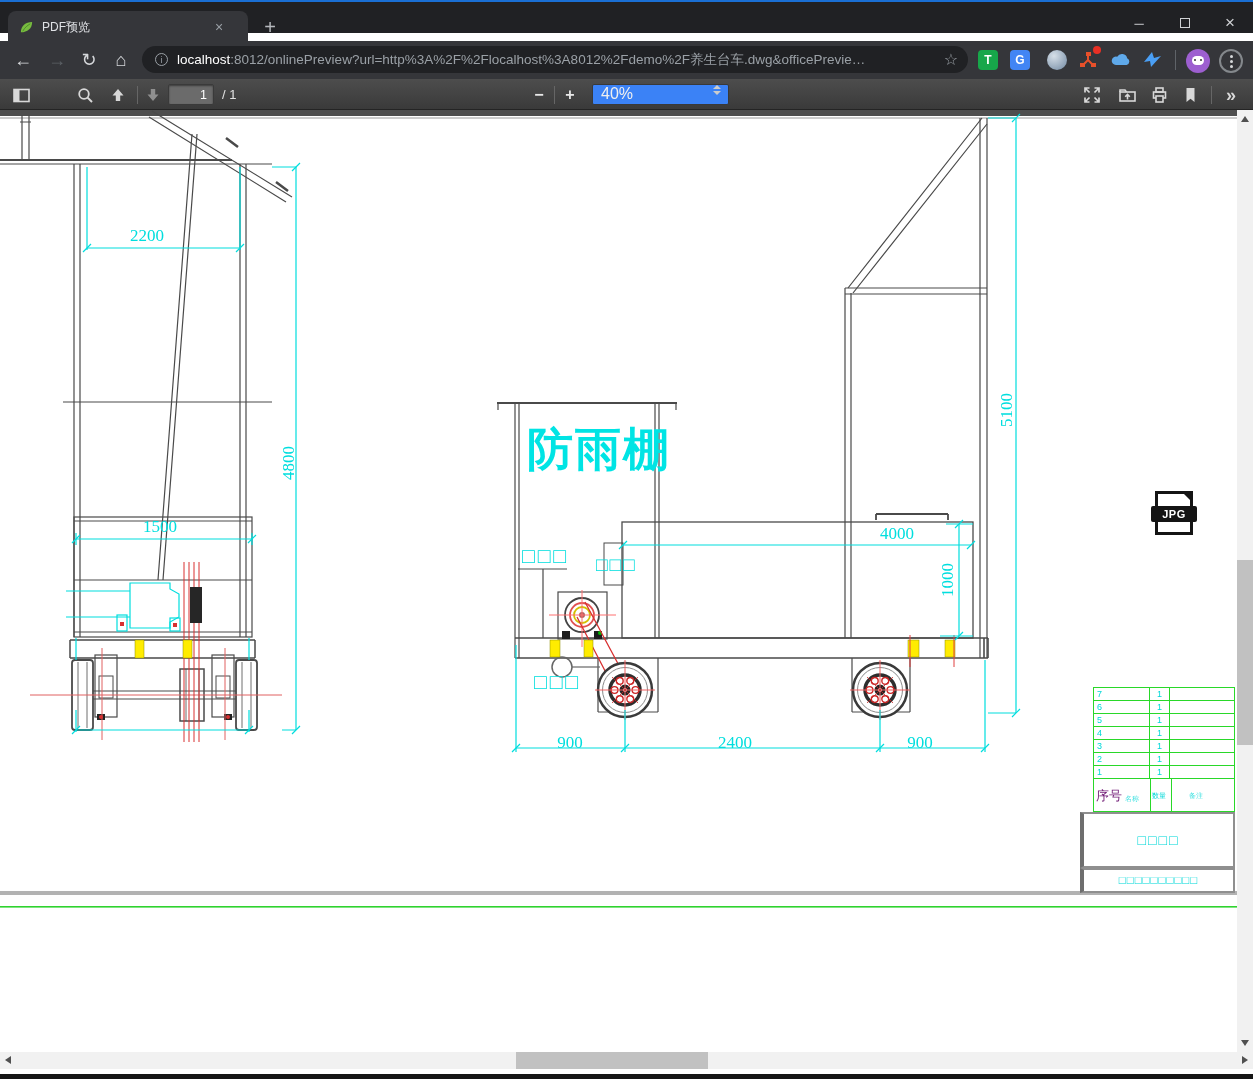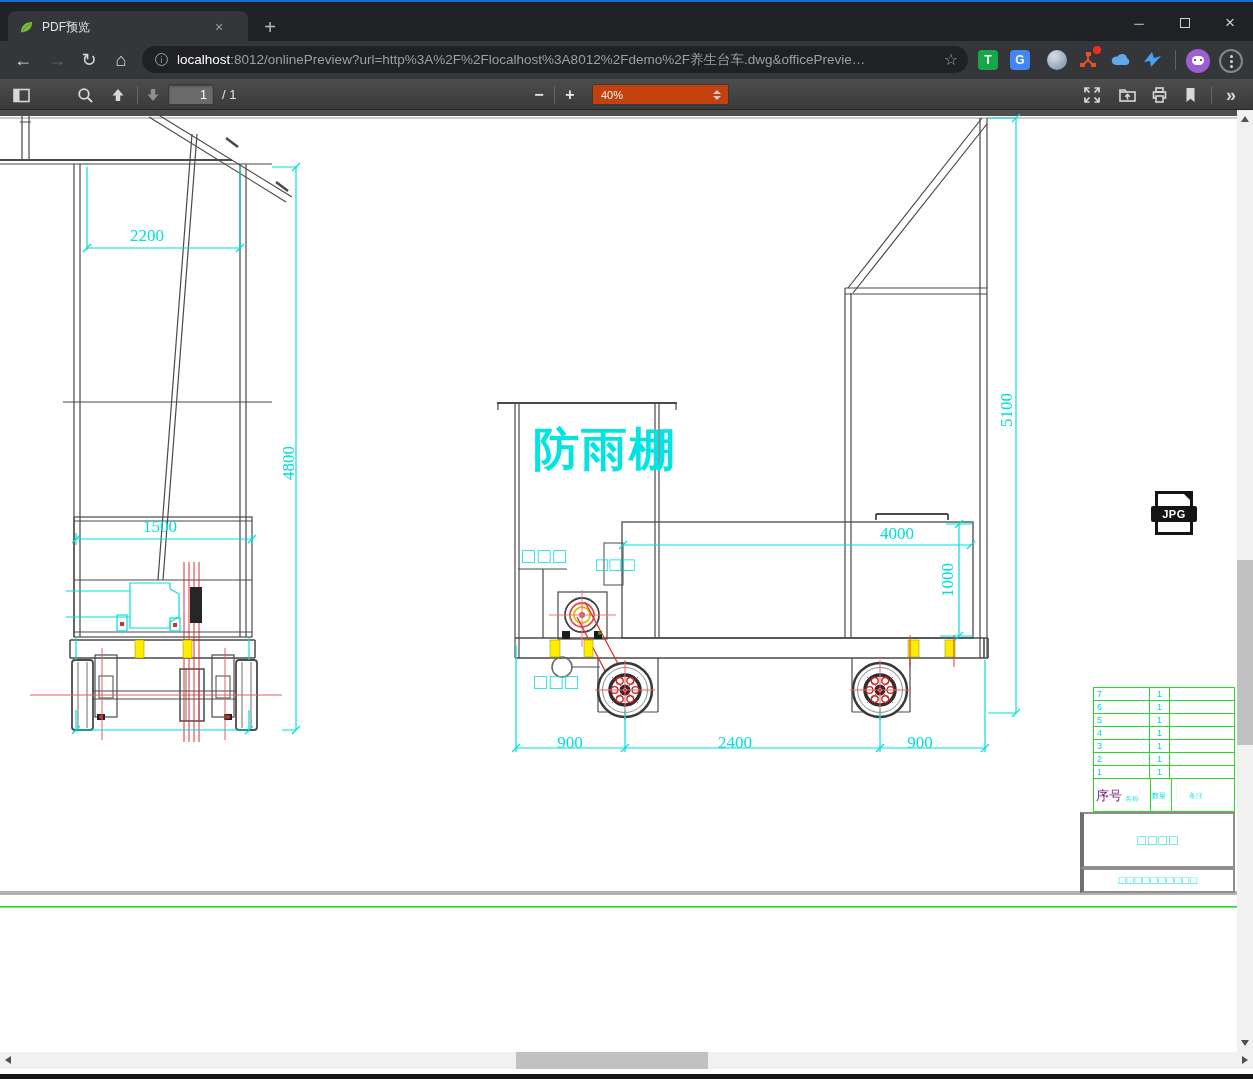--- a/index.html
+++ b/index.html
@@ -2,21 +2,21 @@
 <html><head>
 <meta charset="utf-8">
 <style>
   *{box-sizing:border-box;margin:0;padding:0}
   body{margin:0;background:#000;font-family:"Liberation Sans",sans-serif;-webkit-font-smoothing:antialiased}
   .window{position:relative;width:1253px;height:1079px;overflow:hidden;background:#fff}
   .abs{position:absolute}
   .flexc{display:flex;align-items:center;justify-content:center}
   
   .accentline{left:0;top:0;width:1253px;height:2px;background:#1a6fd4}
-  .tabstrip{left:0;top:2px;width:1253px;height:39px;background:#202124}
+  .tabstrip{left:0;top:2px;width:1253px;height:31px;background:#202124}
   .tab{left:8px;top:9px;width:240px;height:32px;background:#35363a;border-radius:8px 8px 0 0;display:flex;align-items:center}
   .tabtitle{color:#dfe1e5;font-size:12px;margin-left:8px;white-space:nowrap;overflow:hidden;width:168px}
   .tabclose{color:#9aa0a6;font-size:14px;width:18px;height:18px}
   .newtab{left:256px;top:12px;width:28px;height:26px;color:#b6b9bd;font-size:20px}
   .capbtn{top:2px;width:46px;height:38px;color:#cfd1d4}
   .toolbar{left:0;top:41px;width:1253px;height:38px;background:#35363a;display:flex;align-items:center}
   .navbtn{width:30px;height:30px;font-size:18px;color:#d5d7da;border-radius:50%}
   .navbtn.disabled{color:#5d6267}
   .urlbar{position:absolute;left:142px;top:46px;width:826px;height:27px;background:#202124;border-radius:14px;display:flex;align-items:center;overflow:hidden}
   .infoicon{width:13px;height:13px;border:1.4px solid #9aa0a6;border-radius:50%;color:#9aa0a6;font-size:9px;margin:0 9px 0 13px;flex:none}
@@ -24,31 +24,31 @@
   .urlhost{color:#ffffff}.urlrest{color:#9aa0a6}
   .star{color:#9aa0a6;font-size:16px;margin:0 10px;flex:none}
   .ext{position:absolute;top:50px}
   .avatar{border-radius:50%;background:#9d5fd0}
   
   .pdfbar{left:0;top:79px;width:1253px;height:31px;background:linear-gradient(#4d4d4d,#3a3a3a);border-bottom:1px solid #242424}
   .pdfbtn{position:absolute;top:84px;width:26px;height:22px}
   .vsep{position:absolute;top:86px;width:1px;height:18px;background:#666}
   .pageinput{position:absolute;left:168px;top:84px;width:46px;height:21px;background:#6b6b6b;border:1px solid #3a3a3a;border-radius:2px;color:#fff;font-size:12.5px;text-align:right;padding:3px 6px 0 0;box-shadow:inset 0 1px 2px rgba(0,0,0,.45)}
   .pagetotal{position:absolute;left:222px;top:87px;color:#e2e2e2;font-size:13px}
-  .zoomsel{position:absolute;left:592px;top:84px;width:137px;height:21px;background:#c2410c;border:1px solid #393939;border-radius:2px;color:#efefef;font-size:11px;display:flex;align-items:center;padding-left:8px}
+  .zoomsel{position:absolute;left:592px;top:84px;width:137px;height:21px;background:#3b82f6;border:1px solid #393939;border-radius:2px;color:#efefef;font-size:16px;display:flex;padding-left:8px}
   .spin{margin-left:auto;margin-right:7px;display:flex;flex-direction:column;gap:2px}
   .spin b{width:0;height:0;border-left:4px solid transparent;border-right:4px solid transparent}
   .spin .u{border-bottom:4px solid #ccc}.spin .d{border-top:4px solid #ccc}
   .zoomtxt{color:#e8e8e8;font-size:16px;font-weight:bold}
   
   .viewer{left:0;top:110px;width:1237px;height:942px;background:#fff;overflow:hidden}
   .dim{position:absolute;color:#00dede;font-size:17px;font-family:"Liberation Serif",serif;white-space:nowrap;text-align:center}
   .rot{transform:rotate(-90deg)}
   .glyphrow{position:absolute;color:#00dede;white-space:nowrap}
-  .canopy{position:absolute;color:#00e4e4;font-size:46px;font-weight:bold;text-align:right;white-space:nowrap;letter-spacing:2px}
+  .canopy{position:absolute;color:#00e4e4;font-size:46px;font-weight:bold;text-align:left;white-space:nowrap;letter-spacing:2px}
   
   .jpgdoc{position:absolute;left:1155px;top:381px;width:38px;height:44px;border:3px solid #141414;background:#fff}
   .jpgfold{position:absolute;right:-3px;top:-3px;width:0;height:0;border-left:12px solid transparent;border-top:12px solid #141414}
   .jpgband{position:absolute;left:-7px;top:12px;width:46px;height:16px;background:#141414;border-radius:2px;color:#fff;font-size:11px;font-weight:bold;text-align:center;line-height:16px;letter-spacing:.5px}
   
   .tbgrid{position:absolute;left:1093px;top:577px;width:142px;border:1.6px solid #29d829}
   .tbrow{display:flex;height:13px;border-bottom:1px solid #29d829}
   .tbrow:last-child{border-bottom:none}
   .tbc{border-right:1px solid #29d829;color:#00d8d8;font-size:9px;line-height:12px}
   .c1{width:56px;padding-left:3px}.c2{width:20px;text-align:center}.c3{flex:1;border-right:none}

